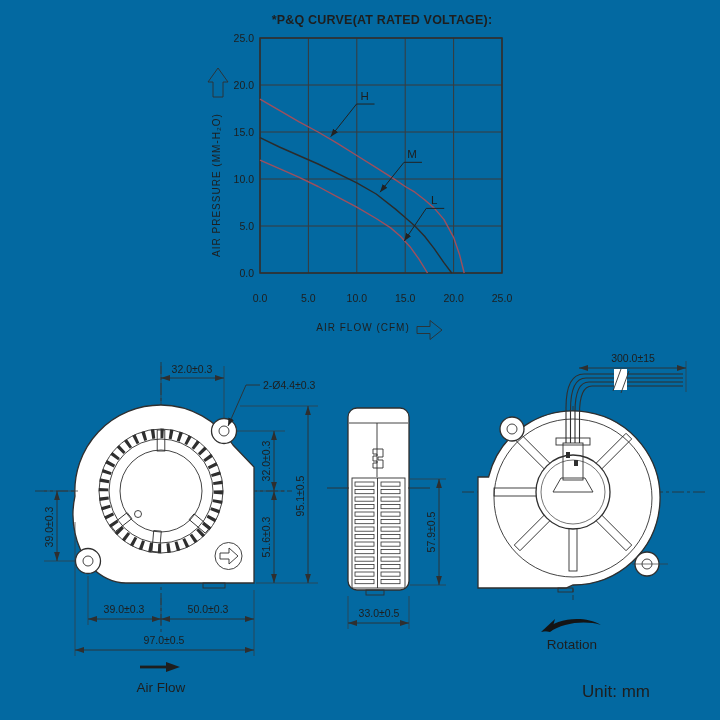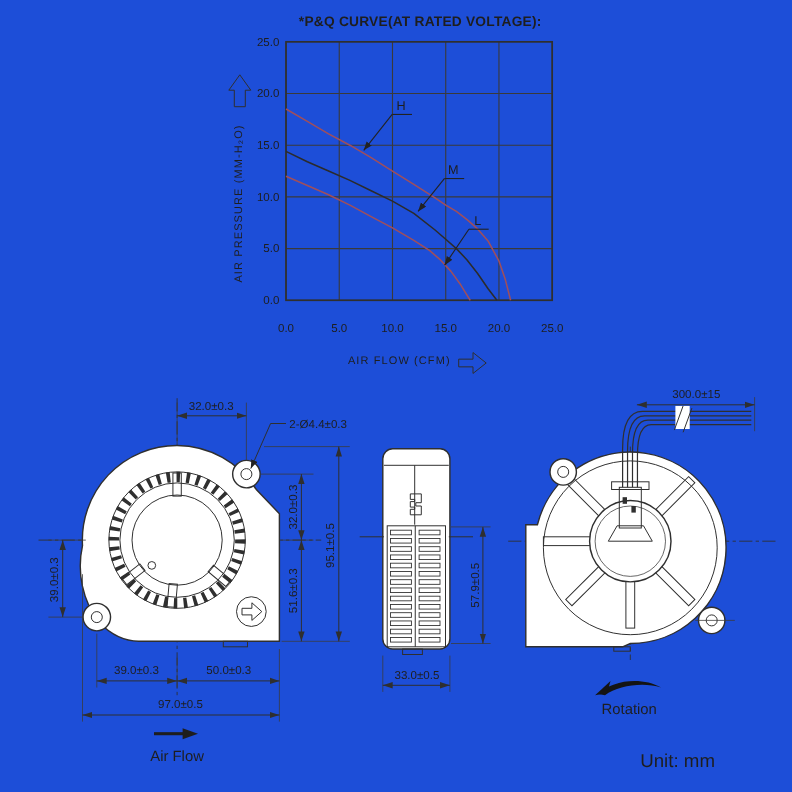--- a/index.html
+++ b/index.html
@@ -1,16 +1,16 @@
 <!DOCTYPE html>
 <html><head>
 <meta charset="utf-8">
 <style>
   html,body{margin:0;padding:0;background:#ffffff;}
-  .sheet{position:relative;width:720px;height:720px;background:#1d4ed8;overflow:hidden;}
+  .sheet{position:relative;width:720px;height:720px;background:#0369a1;overflow:hidden;}
   svg text{font-family:"Liberation Sans","DejaVu Sans",sans-serif;fill:#1e1e1e;}
   .t-title{font-size:12.5px;font-weight:bold;letter-spacing:0.2px;}
   .t-axis{font-size:10px;letter-spacing:1px;}
   .t-tick{font-size:10.5px;}
   .t-dim{font-size:10.5px;}
   .t-label{font-size:13.5px;}
   .t-unit{font-size:17px;}
   .outline{fill:#ffffff;stroke:#2f2f2f;stroke-width:1.3;}
   .thin{fill:none;stroke:#2f2f2f;stroke-width:0.9;}
   .xthin{fill:none;stroke:#3a3a3a;stroke-width:0.7;}

